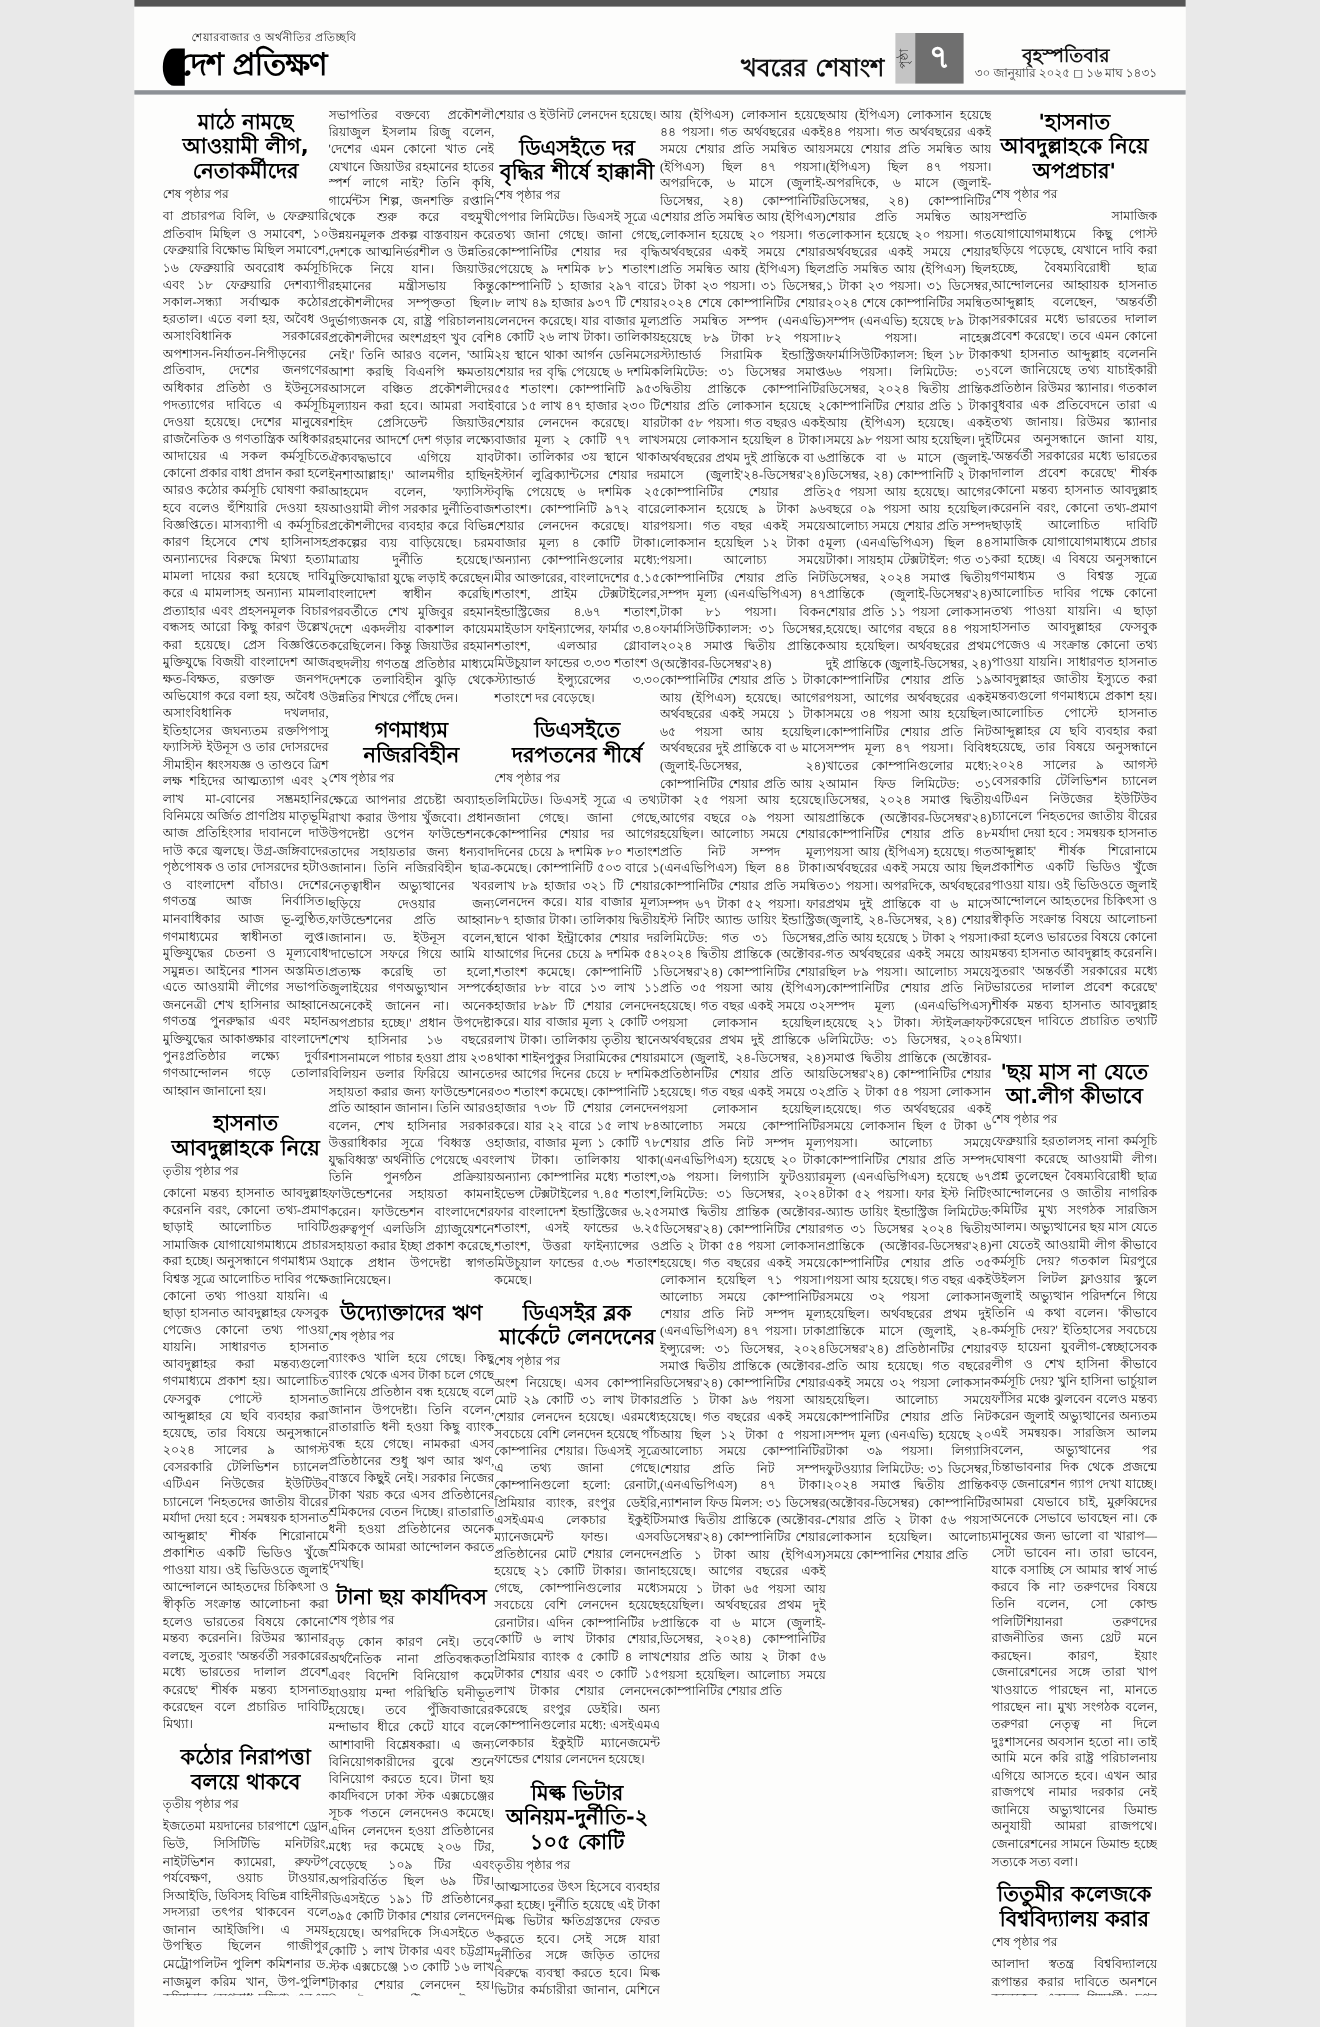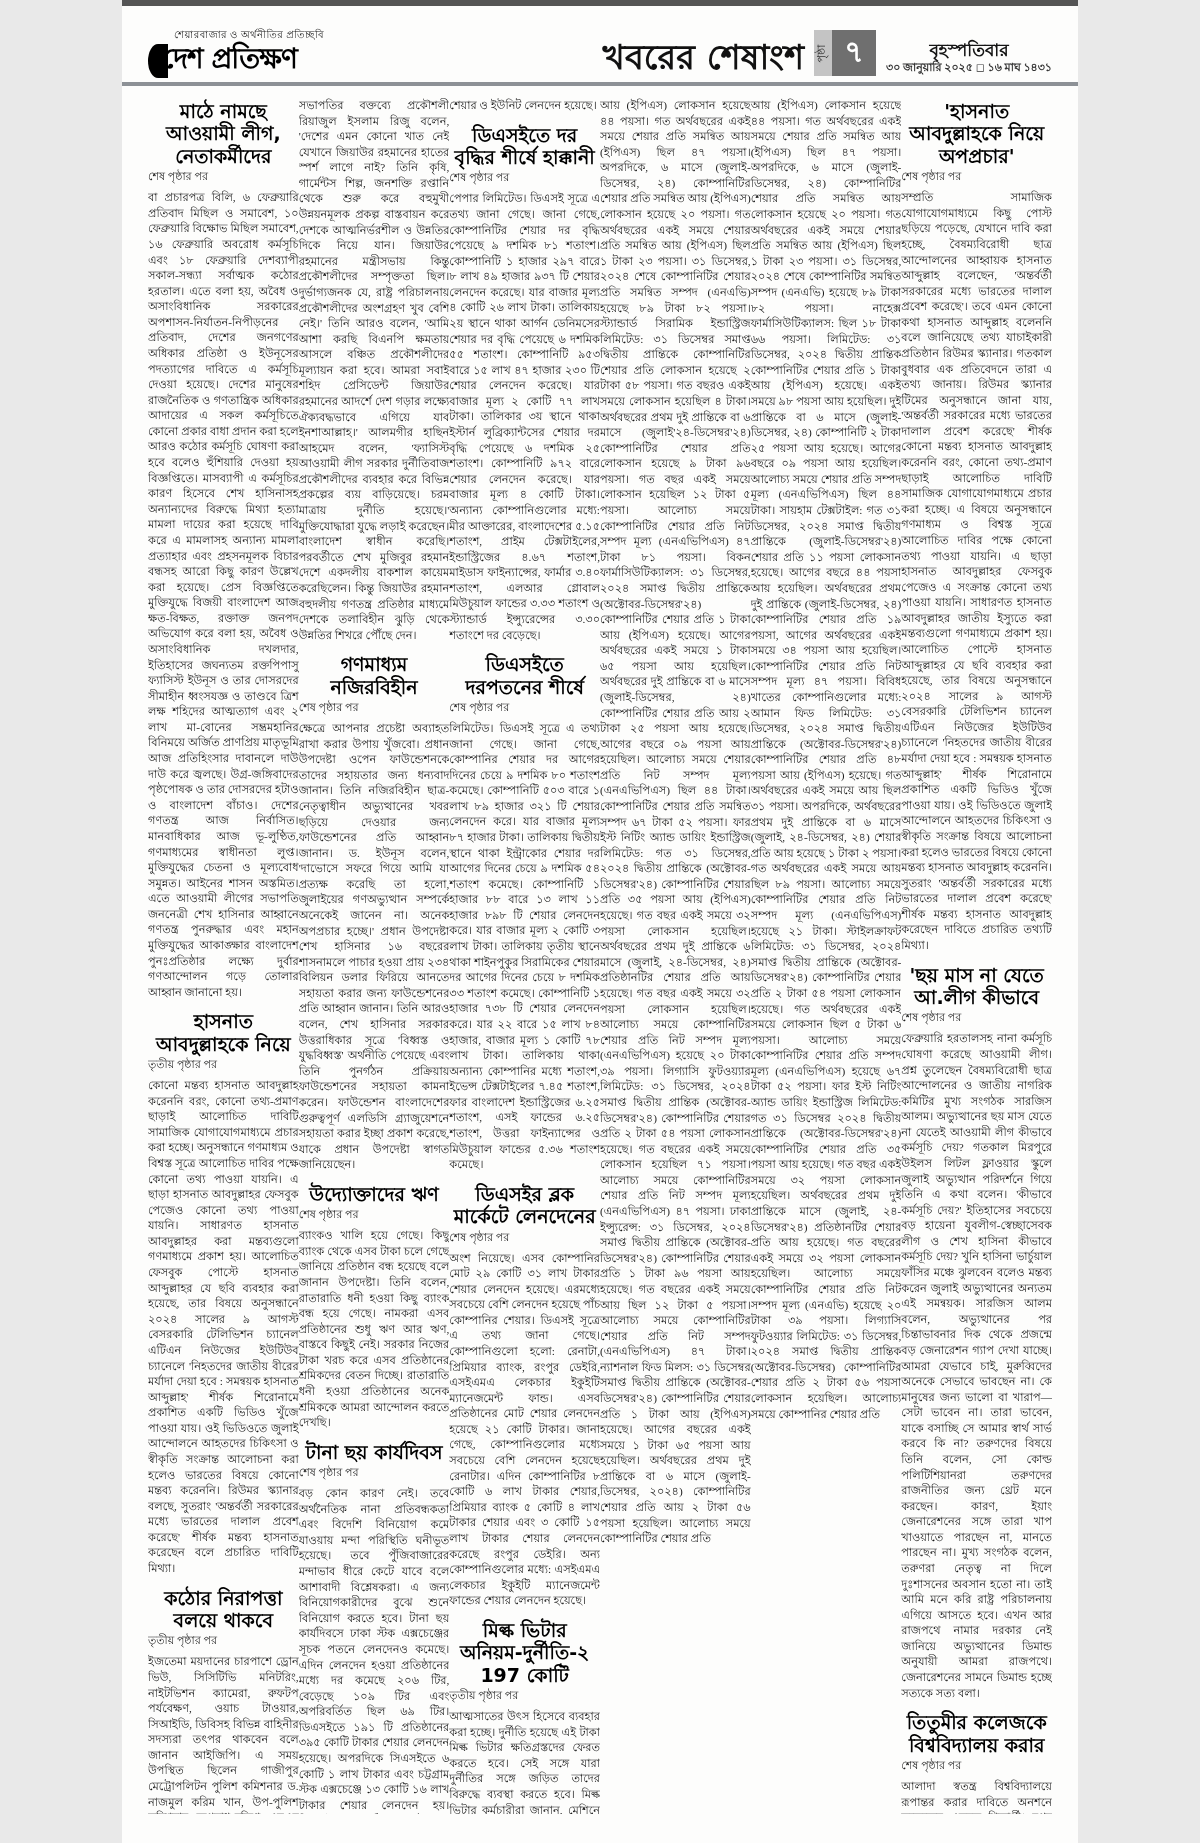--- a/index.html
+++ b/index.html
@@ -26,39 +26,39 @@
     width:20px;height:34px;background:#000;border-radius:50% 0 0 50%;
     margin-right:-6px;position:relative;top:2px;
   }
   .logo-text{
     font-size:28px;font-weight:bold;color:#000;
     font-family:"DejaVu Sans","Liberation Sans",sans-serif;
     letter-spacing:-1px;
   }
   .header-right{display:flex;align-items:flex-end;gap:10px;}
   .section-title{
-    font-size:34px;font-weight:bold;color:#111;line-height:1;
+    font-size:22px;font-weight:bold;color:#111;line-height:1;
     font-family:"DejaVu Sans","Liberation Sans",sans-serif;
     padding-bottom:2px;
   }
   .pagebox{display:flex;align-items:stretch;height:46px;}
   .pagebox .plabel{
     background:#c4c4c4;color:#333;width:18px;
     display:flex;align-items:center;justify-content:center;
     font-size:11px;
   }
   .plabel span{transform:rotate(-90deg);white-space:nowrap;display:block;}
   .pagebox .pnum{
     background:#6f6f6f;color:#fff;width:44px;
     display:flex;align-items:center;justify-content:center;
     font-size:30px;font-weight:bold;
   }
   .dateblock{display:flex;flex-direction:column;justify-content:flex-end;padding-bottom:2px;}
   .weekday{font-size:17px;font-weight:bold;line-height:1.15;text-align:center;}
-  .dateline{font-size:11px;color:#333;line-height:1.2;font-weight:bold;}
+  .dateline{font-size:11px;color:#333;line-height:1.2;}
   .header-rule{height:4px;background:#8d9196;margin:0 0 8px 0;}
   
   .columns{
     display:flex;gap:0;
     padding:4px 26px 10px 26px;
     height:1730px;box-sizing:border-box;
     overflow:hidden;
   }
   .col{flex:1 1 0;overflow:hidden;min-width:0;}
   .article{margin-bottom:10px;}
@@ -162,21 +162,21 @@
           <div class="headline">ডিএসইতে দরপতনের শীর্ষে</div>
           <div class="continuation">শেষ পৃষ্ঠার পর</div>
           <div class="body">লিমিটেড। ডিএসই সূত্রে এ তথ্য জানা গেছে। জানা গেছে, কোম্পানির শেয়ার দর আগের দিনের চেয়ে ৯ দশমিক ৮০ শতাংশ কমেছে। কোম্পানিটি ৫০৩ বারে ১ লাখ ৮৯ হাজার ৩২১ টি শেয়ার লেনদেন করে। যার বাজার মূল্য ৮৭ হাজার টাকা। তালিকায় দ্বিতীয় স্থানে থাকা ইন্ট্রাকোর শেয়ার দর আগের দিনের চেয়ে ৯ দশমিক ৫৪ শতাংশ কমেছে। কোম্পানিটি ১ হাজার ৮৮ বারে ১৩ লাখ ১১ হাজার ৮৯৮ টি শেয়ার লেনদেন করে। যার বাজার মূল্য ২ কোটি ৩ লাখ টাকা। তালিকায় তৃতীয় স্থানে থাকা শাইনপুকুর সিরামিকের শেয়ার দর আগের দিনের চেয়ে ৮ দশমিক ৩৩ শতাংশ কমেছে। কোম্পানিটি ১ হাজার ৭৩৮ টি শেয়ার লেনদেন করে। যার ২২ বারে ১৫ লাখ ৮৪ হাজার, বাজার মূল্য ১ কোটি ৭৮ লাখ টাকা। তালিকায় থাকা অন্যান্য কোম্পানির মধ্যে শতাংশ, ইভেন্স টেক্সটাইলের ৭.৪৫ শতাংশ, ফার বাংলাদেশ ইন্ডাস্ট্রিজের ৬.২৫ শতাংশ, এসই ফান্ডের ৬.২৫ শতাংশ, উত্তরা ফাইন্যান্সের ও মিউচুয়াল ফান্ডের ৫.৩৬ শতাংশ কমেছে।</div>
         </div>
         <div class="article">
           <div class="headline">ডিএসইর ব্লক মার্কেটে লেনদেনের</div>
           <div class="continuation">শেষ পৃষ্ঠার পর</div>
           <div class="body">অংশ নিয়েছে। এসব কোম্পানির মোট ২৯ কোটি ৩১ লাখ টাকার শেয়ার লেনদেন হয়েছে। এরমধ্যে সবচেয়ে বেশি লেনদেন হয়েছে পাঁচ কোম্পানির শেয়ার। ডিএসই সূত্রে এ তথ্য জানা গেছে। কোম্পানিগুলো হলো: রেনাটা, প্রিমিয়ার ব্যাংক, রংপুর ডেইরি, এসইএমএ লেকচার ইকুইটি ম্যানেজমেন্ট ফান্ড। এসব প্রতিষ্ঠানের মোট শেয়ার লেনদেন হয়েছে ২১ কোটি টাকার। জানা গেছে, কোম্পানিগুলোর মধ্যে সবচেয়ে বেশি লেনদেন হয়েছে রেনাটার। এদিন কোম্পানিটির ৮ কোটি ৬ লাখ টাকার শেয়ার, প্রিমিয়ার ব্যাংক ৫ কোটি ৪ লাখ টাকার শেয়ার এবং ৩ কোটি ১৫ লাখ টাকার শেয়ার লেনদেন করেছে রংপুর ডেইরি। অন্য কোম্পানিগুলোর মধ্যে: এসইএমএ লেকচার ইকুইটি ম্যানেজমেন্ট ফান্ডের শেয়ার লেনদেন হয়েছে।</div>
         </div>
         <div class="article">
-          <div class="headline">মিল্ক ভিটার অনিয়ম-দুর্নীতি-২ 197 কোটি</div>
+          <div class="headline">মিল্ক ভিটার অনিয়ম-দুর্নীতি-২ ১০৫ কোটি</div>
           <div class="continuation">তৃতীয় পৃষ্ঠার পর</div>
           <div class="body">আত্মসাতের উৎস হিসেবে ব্যবহার করা হচ্ছে। দুর্নীতি হয়েছে এই টাকা মিল্ক ভিটার ক্ষতিগ্রস্তদের ফেরত করতে হবে। সেই সঙ্গে যারা দুর্নীতির সঙ্গে জড়িত তাদের বিরুদ্ধে ব্যবস্থা করতে হবে। মিল্ক ভিটার কর্মচারীরা জানান, মেশিনে আগুন ধরে যায়। বর্তমানে প্ল্যান্টটির প্রতিটি যন্ত্রাংশ নিম্নমানের, যে কারণে প্ল্যান্টটি বন্ধ। চেয়ারম্যান নাদির হোসেন লিপু ভারত থেকে মেশিন কিনে কোটি কোটি টাকা আত্মসাৎ করেছেন। কখন মেশিন ফেটে বিস্ফোরণ ঘটবে বলা যায় না। মেশিন ক্রয় কমিটির সভাপতি পিতর কর্মকর্তারা আবার কীভাবে চালু করা যায়, সে ব্যাপারে পদক্ষেপ নেওয়া হবে। এ ব্যাপারে মিল্ক ভিটা ইউনিয়নের অন্তর্বর্তী কমান্ডার জহিরুল আলিম বলেন, এখানে যে আলোচনা করে সমাধান সম্ভব। আর দুর্নীতির বিষয়টি তদন্তাধীন।</div>
         </div>
         <div class="article">
           <div class="headline">'খুনিরা কোনো প্রতিবাদ-সমাবেশ করলে</div>
           <div class="continuation">তৃতীয় পৃষ্ঠার পর</div>
         </div>
       </div>
       <div class="col">
         <div class="article">

